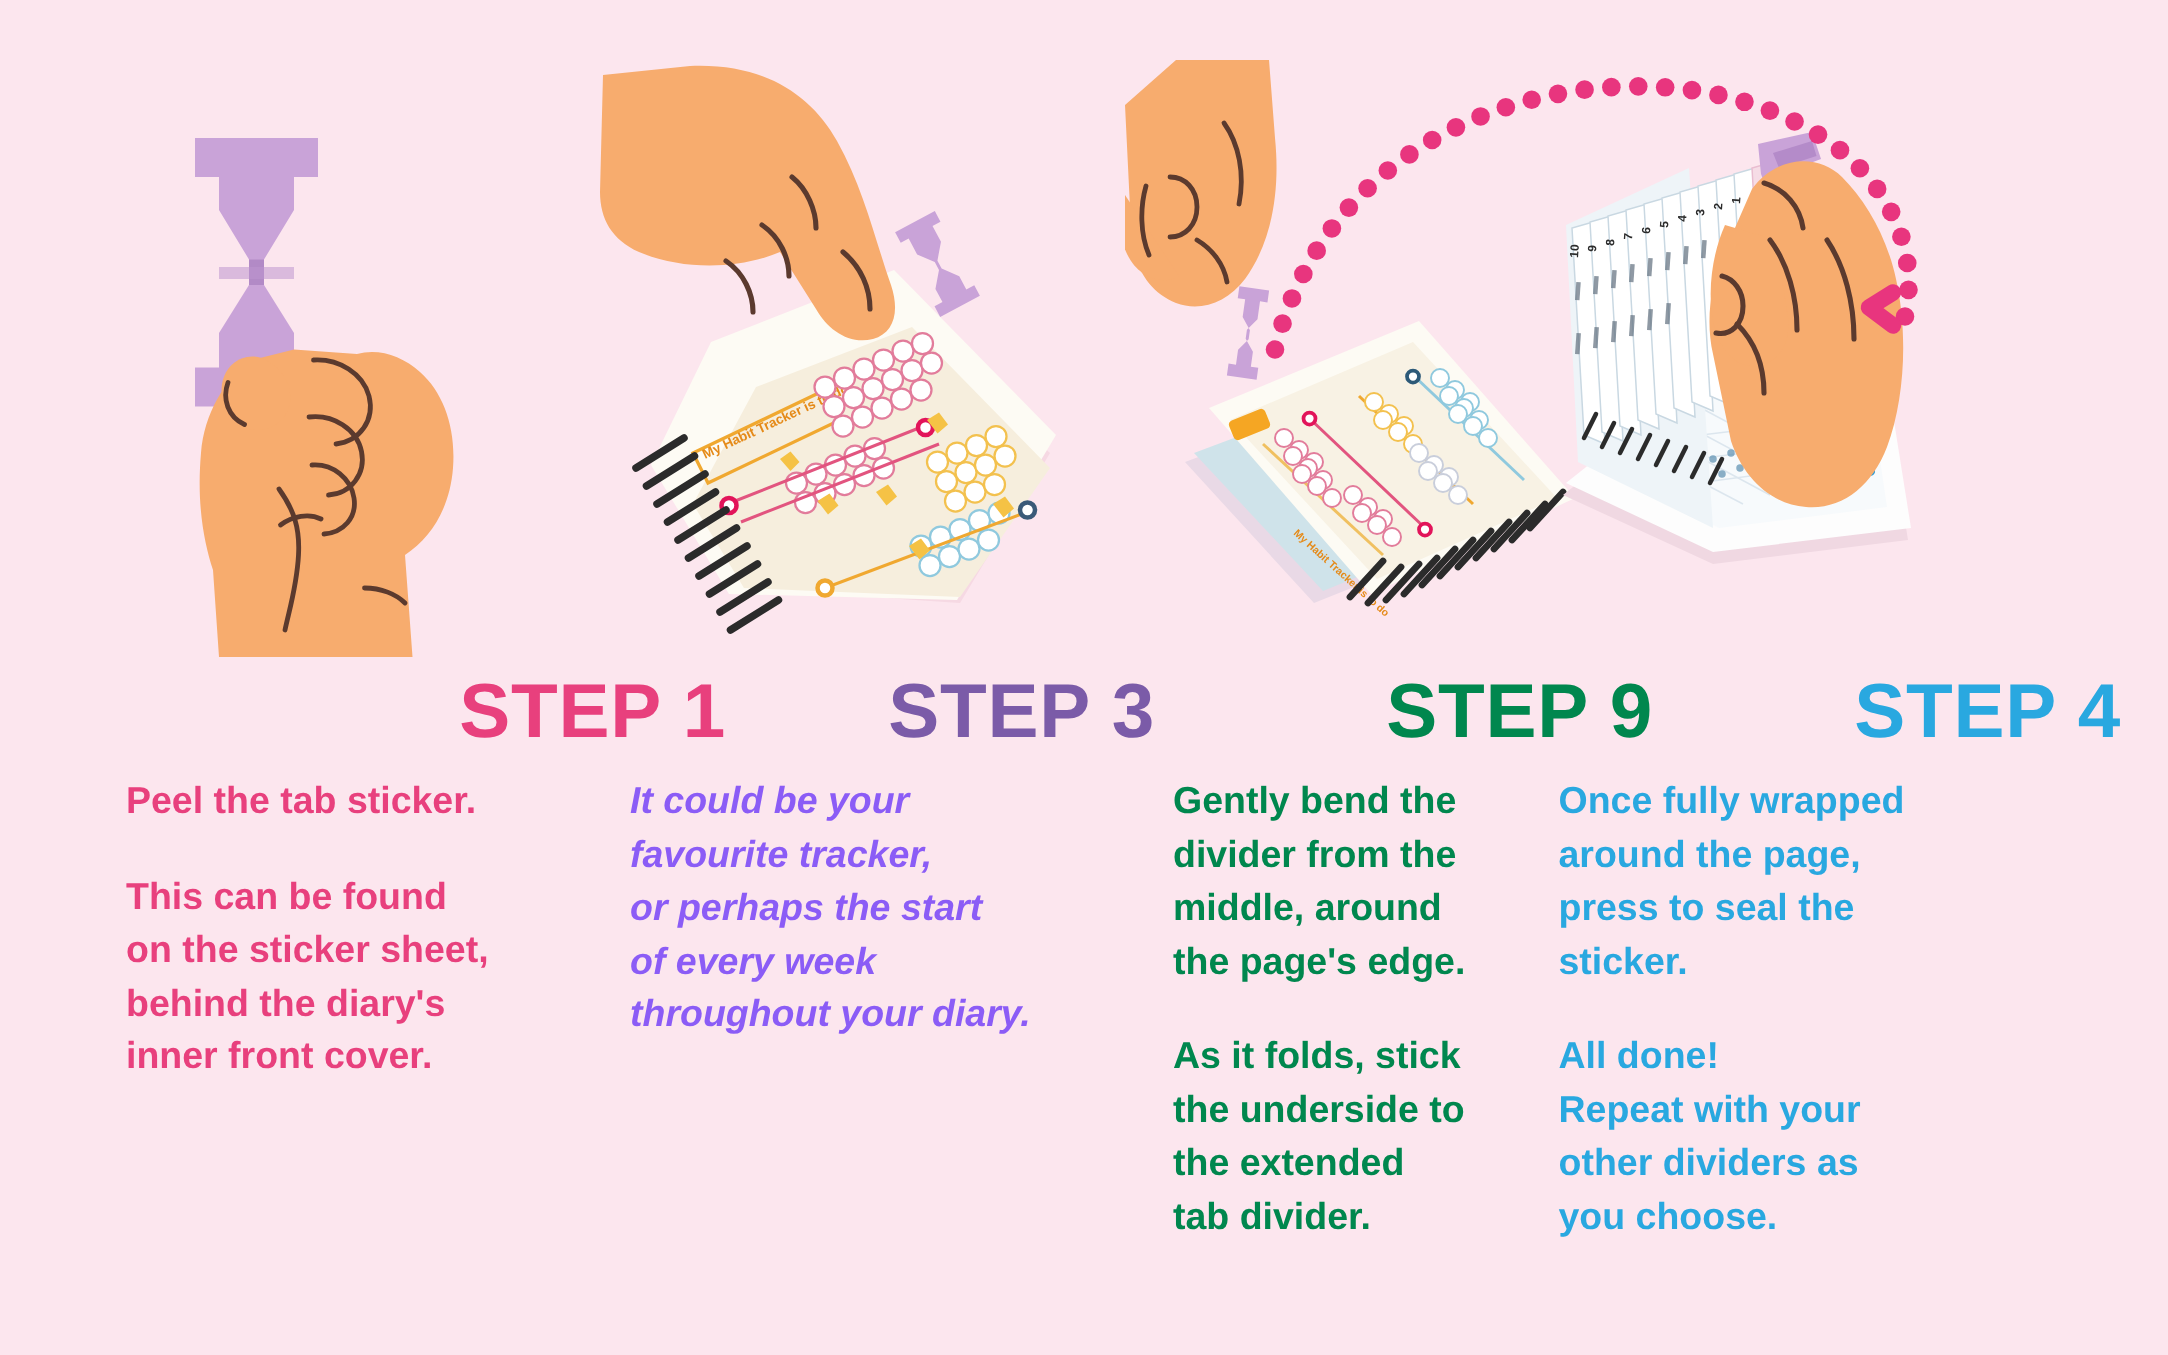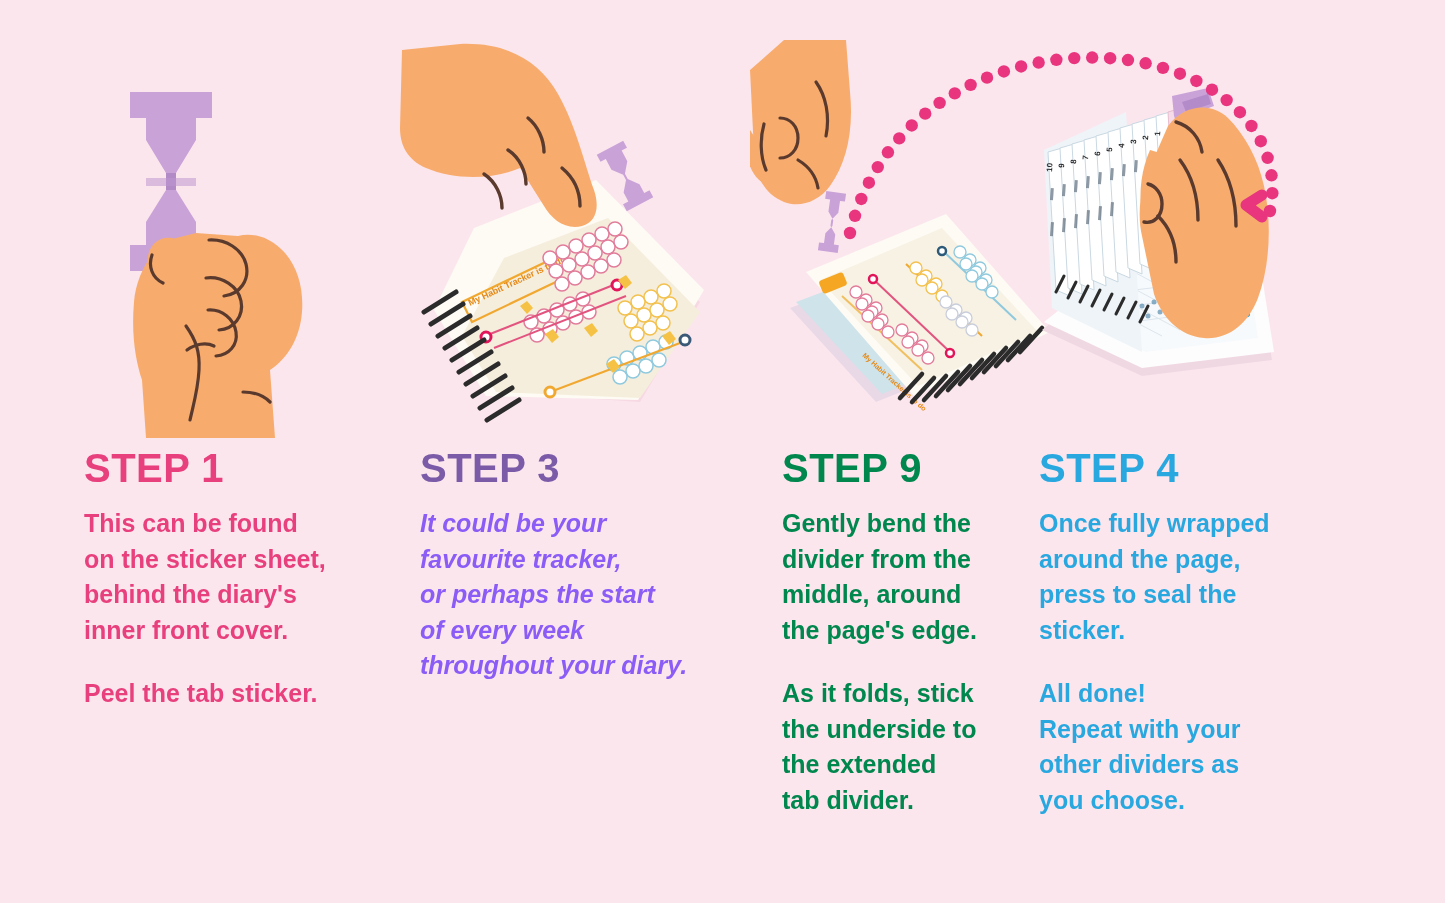--- a/index.html
+++ b/index.html
@@ -37,25 +37,26 @@
     height: 400px;
   }
   .art svg { display: block; }
 
   .textblock {
     position: absolute;
     top: 448px;
     width: 100%;
   }
   .step-title {
-    font-size: 40px;
+    font-size: 51px;
     font-weight: bold;
     letter-spacing: 0.5px;
     margin: 0 0 18px 0;
     line-height: 1;
+    text-align: right;
   }
   .step-para {
     font-size: 25px;
     font-weight: bold;
     line-height: 1.42;
     margin: 0 0 28px 0;
     white-space: pre-line;
   }
   .step-para:last-child { margin-bottom: 0; }
 
@@ -113,25 +114,25 @@
           <path d="M208 270 C222 269 234 279 236 292 C238 305 229 315 216 316" fill="none" stroke="#5B3A2E" stroke-width="3.2" stroke-linecap="round"></path>
           <path d="M186 286 C196 300 200 312 199 330 C198 350 193 366 190 380" fill="none" stroke="#5B3A2E" stroke-width="3.2" stroke-linecap="round"></path>
           <path d="M187 310 C195 304 206 302 214 306" fill="none" stroke="#5B3A2E" stroke-width="3.2" stroke-linecap="round"></path>
           <path d="M243 352 C254 352 264 356 270 362" fill="none" stroke="#5B3A2E" stroke-width="3.2" stroke-linecap="round"></path>
         </g>
       </svg>
     </div>
 
     <div class="textblock">
       <h2 class="step-title" style="color: rgb(232, 64, 125);">STEP 1</h2>
+      <p class="step-para" style="color: rgb(232, 64, 125);">Peel the tab sticker.</p>
       <p class="step-para" style="color: rgb(232, 64, 125);">This can be found
 on the sticker sheet,
 behind the diary's
 inner front cover.</p>
-      <p class="step-para" style="color: rgb(232, 64, 125);">Peel the tab sticker.</p>
     </div>
   </div>
 
   <div class="col col-2 c2">
     <div class="art">
       <svg width="350" height="400" viewBox="0 0 350 400">
 
         <path d="M44 260 L70 210 L186 160 L300 262 L240 362 L92 352 Z" fill="#F5D6E0" opacity="0.85"></path>
 
         <g>

